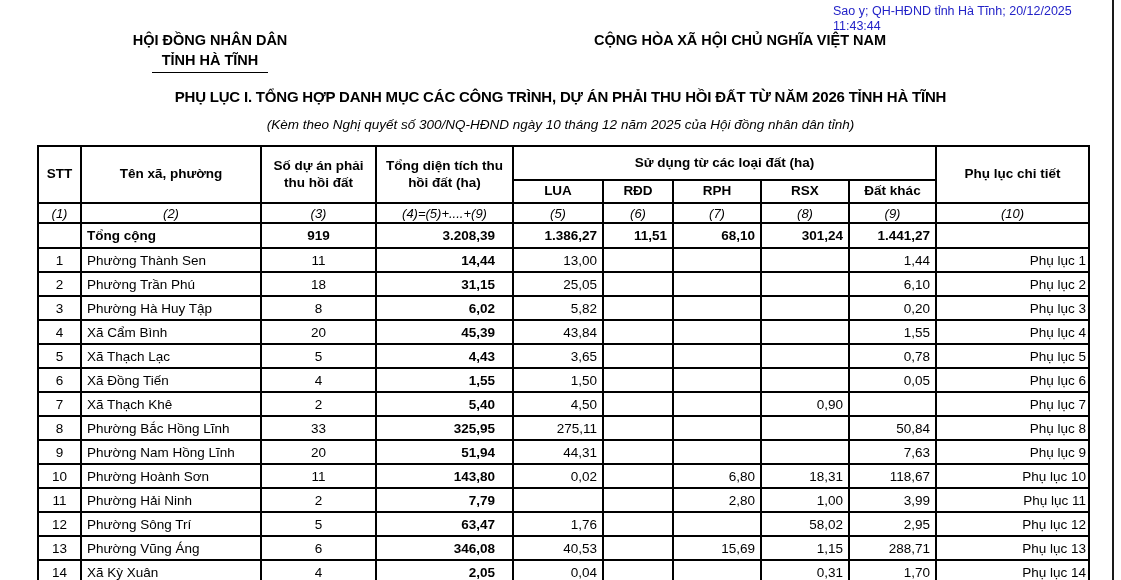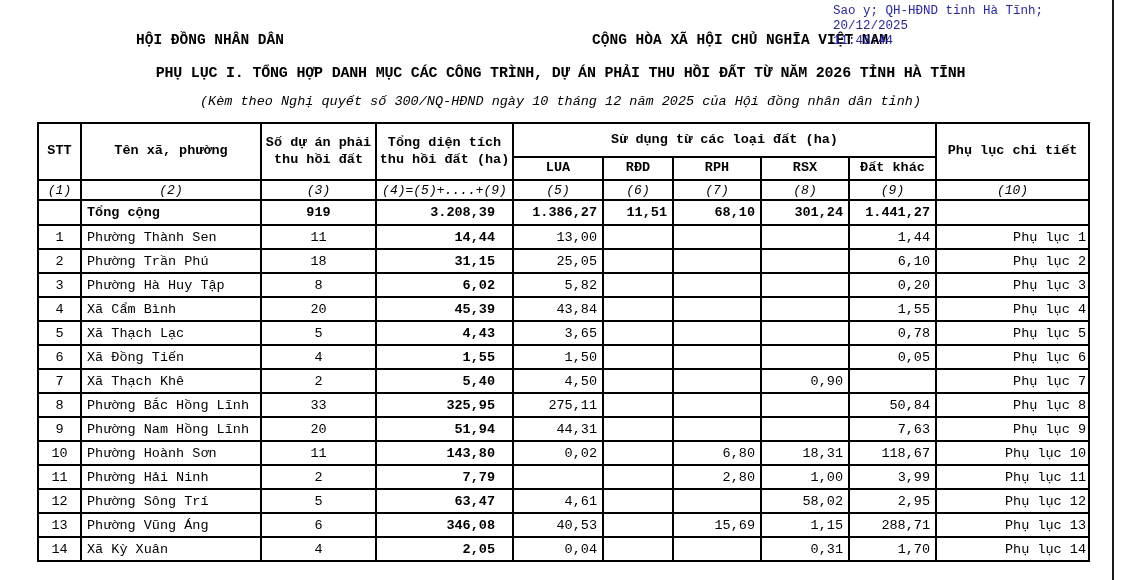--- a/index.html
+++ b/index.html
@@ -1,20 +1,20 @@
 <!DOCTYPE html>
 <html><head>
 <meta charset="utf-8">
 <style>
   * { margin:0; padding:0; box-sizing:border-box; }
   html,body { background:#fff; }
   .page {
     position:relative; width:1121px; height:580px; overflow:hidden;
     background:#fff; color:#000;
-    font-family:Liberation Mono, monospace;
+    font-family:Liberation Sans, sans-serif;
   }
   .page-edge-line { position:absolute; left:1112px; top:0; width:2px; height:580px; background:#1a1a1a; }
   .stamp { position:absolute; left:833px; top:4px; font-size:12.5px; line-height:1.2; }
   .header-band { display:flex; padding-top:30px; }
   .hdr-left  { width:340px; margin-left:40px;  text-align:center; }
   .hdr-right { width:420px; margin-left:150px; text-align:center; }
   .hdr-line1 { font-weight:bold; font-size:14.5px; line-height:20px; }
   .hdr-line2 { font-weight:bold; font-size:14.5px; line-height:20px; }
   .u-line  { display:inline-block; border-bottom:1.5px solid #000; padding:0 10px 2px 10px; }
   .u-line2 { display:inline-block; border-bottom:1.5px solid #000; padding:0 2px 1px 2px; }
@@ -44,20 +44,21 @@
   <div class="page-edge-line"></div>
 
   <div class="stamp" style="color: rgb(35, 35, 200);">
     <div>Sao y; QH-HĐND tỉnh Hà Tĩnh; 20/12/2025</div>
     <div>11:43:44</div>
   </div>
 
   <div class="header-band">
     <div class="hdr-left">
       <div class="hdr-line1">HỘI ĐỒNG NHÂN DÂN</div>
+      <div class="hdr-line2"><span class="u-line">TỈNH HÀ TĨNH</span></div>
     </div>
     <div class="hdr-right">
       <div class="hdr-line1">CỘNG HÒA XÃ HỘI CHỦ NGHĨA VIỆT NAM</div>
     </div>
   </div>
 
   <div class="doc-title">PHỤ LỤC I. TỔNG HỢP DANH MỤC CÁC CÔNG TRÌNH, DỰ ÁN PHẢI THU HỒI ĐẤT TỪ NĂM 2026 TỈNH HÀ TĨNH</div>
   <div class="doc-subtitle">(Kèm theo Nghị quyết số 300/NQ-HĐND ngày 10 tháng 12 năm 2025 của Hội đồng nhân dân tỉnh)</div>
 
   <table>
@@ -245,21 +246,21 @@
       <td class="c-num">2,80</td>
       <td class="c-num">1,00</td>
       <td class="c-num">3,99</td>
       <td class="c-app">Phụ lục 11</td>
     </tr>
         <tr>
       <td class="c-stt">12</td>
       <td class="c-name">Phường Sông Trí</td>
       <td class="c-proj">5</td>
       <td class="c-total">63,47</td>
-      <td class="c-num">4,61</td>
+      <td class="c-num">1,76</td>
       <td class="c-num"></td>
       <td class="c-num"></td>
       <td class="c-num">58,02</td>
       <td class="c-num">2,95</td>
       <td class="c-app">Phụ lục 12</td>
     </tr>
         <tr>
       <td class="c-stt">13</td>
       <td class="c-name">Phường Vũng Áng</td>
       <td class="c-proj">6</td>

